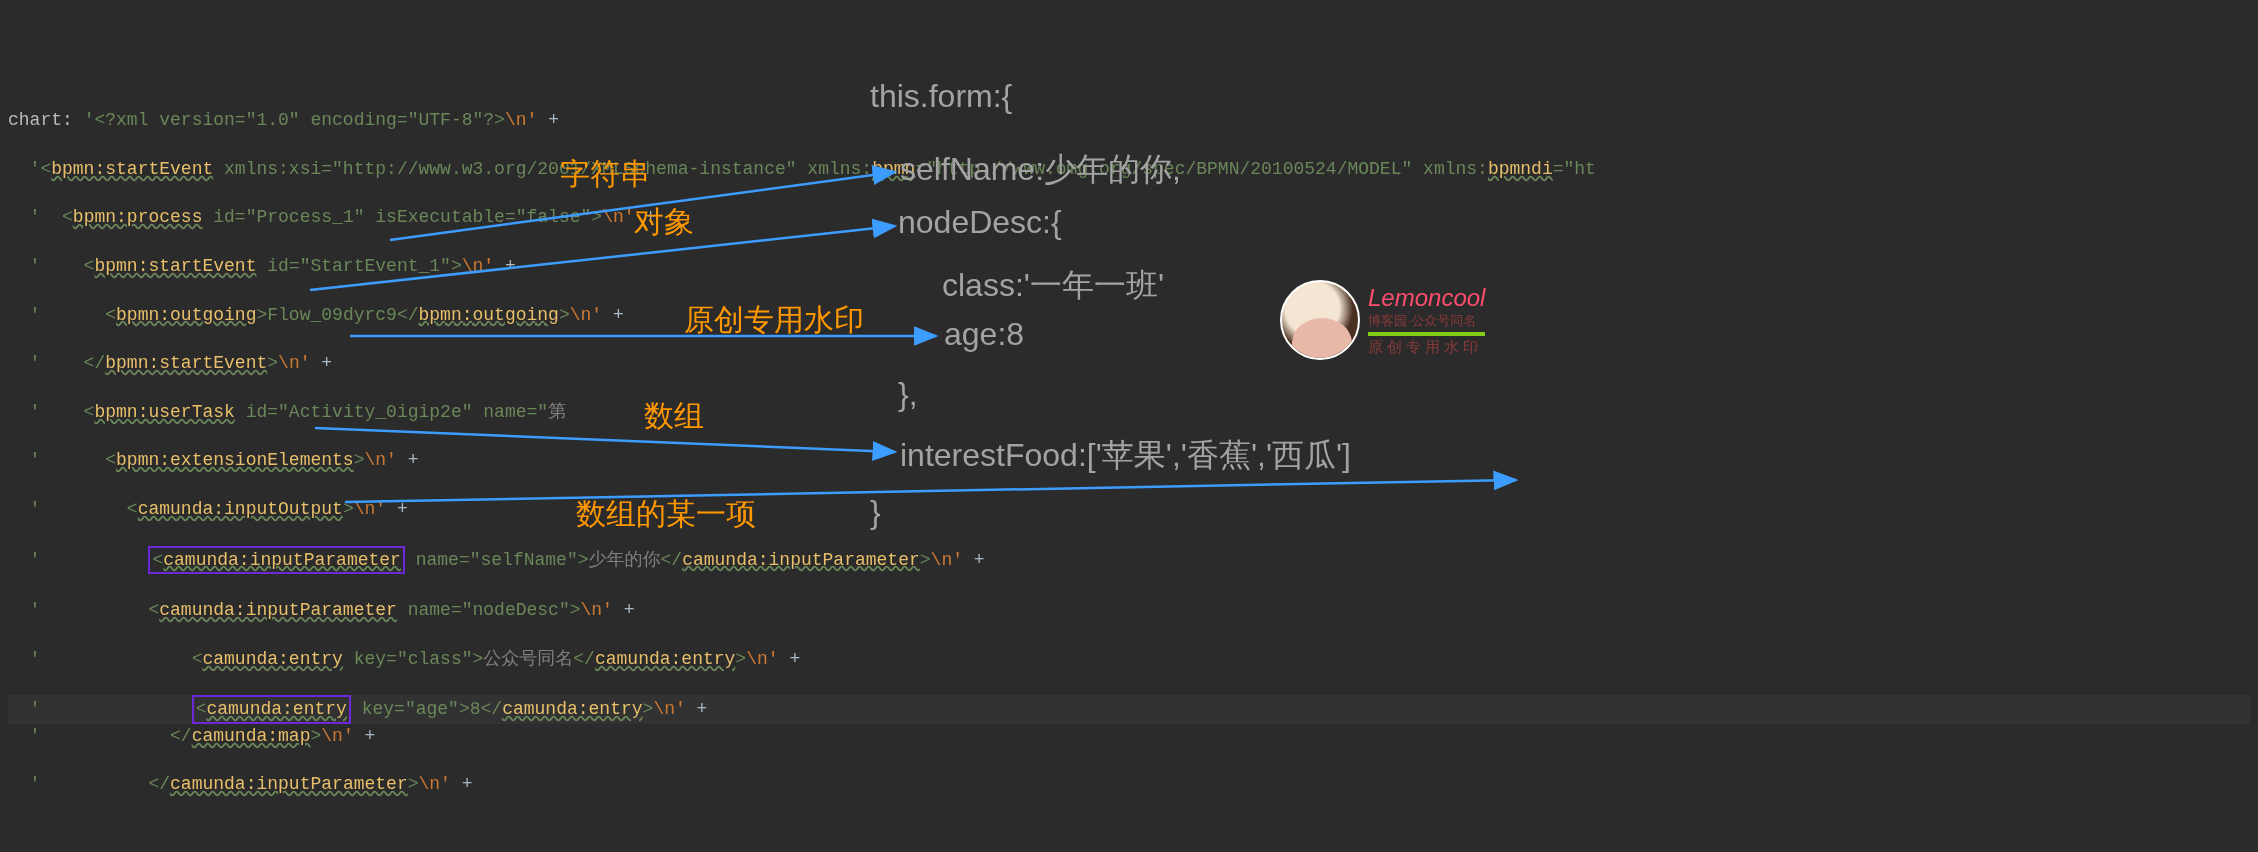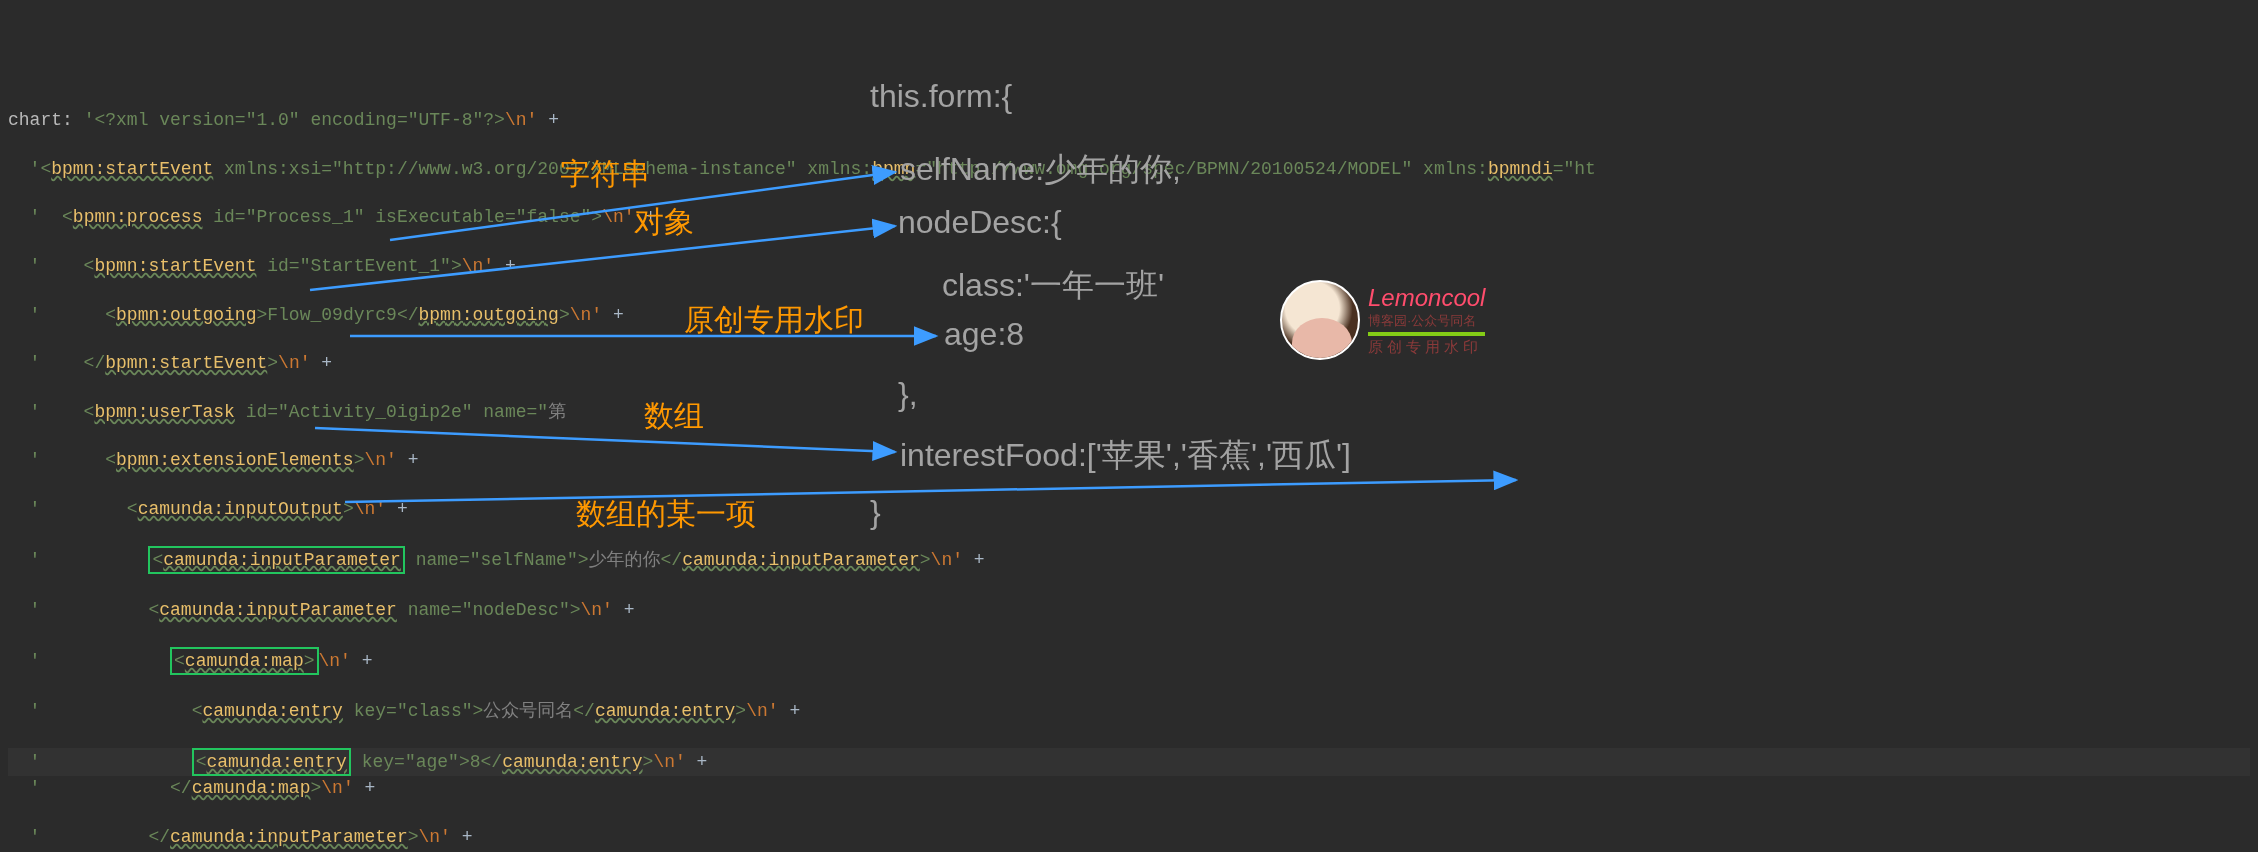--- a/index.html
+++ b/index.html
@@ -21,21 +21,21 @@
     .line { display: block; }
     .str { color: #6a8759; }
     .esc { color: #cc7832; }
     .tag-wavy { color: #e8bf6a; text-decoration: underline wavy #6a8759; }
     .attr { color: #bababa; }
     .txt-val { color: #808080; }
     .plus { color: #a9b7c6; }
     .hl-line { background: #323232; display: inline-block; width: 100%; }
 
     .red-box {
-      border: 2px solid #22c55e;
+      border: 2px solid #6d28d9;
       padding: 0 2px;
       display: inline-block;
     }
 
     .annotation-layer {
       position: absolute;
       top: 0;
       left: 0;
       pointer-events: none;
     }
@@ -105,21 +105,20 @@
 <span class="line">  <span class="str">'&lt;<span class="tag-wavy">bpmn:startEvent</span> xmlns:xsi="http://www.w3.org/2001/XMLSchema-instance" xmlns:<span class="tag-wavy">bpmn</span>="http://www.omg.org/spec/BPMN/20100524/MODEL" xmlns:<span class="tag-wavy">bpmndi</span>="ht</span></span>
 <span class="line">  <span class="str">'  &lt;<span class="tag-wavy">bpmn:process</span> id="Process_1" isExecutable="false"&gt;</span><span class="esc">\n'</span> <span class="plus">+</span></span>
 <span class="line">  <span class="str">'    &lt;<span class="tag-wavy">bpmn:startEvent</span> id="StartEvent_1"&gt;</span><span class="esc">\n'</span> <span class="plus">+</span></span>
 <span class="line">  <span class="str">'      &lt;<span class="tag-wavy">bpmn:outgoing</span>&gt;Flow_09dyrc9&lt;/<span class="tag-wavy">bpmn:outgoing</span>&gt;</span><span class="esc">\n'</span> <span class="plus">+</span></span>
 <span class="line">  <span class="str">'    &lt;/<span class="tag-wavy">bpmn:startEvent</span>&gt;</span><span class="esc">\n'</span> <span class="plus">+</span></span>
 <span class="line">  <span class="str">'    &lt;<span class="tag-wavy">bpmn:userTask</span> id="Activity_0igip2e" name="<span class="txt-val">第</span></span></span>
 <span class="line">  <span class="str">'      &lt;<span class="tag-wavy">bpmn:extensionElements</span>&gt;</span><span class="esc">\n'</span> <span class="plus">+</span></span>
 <span class="line">  <span class="str">'        &lt;<span class="tag-wavy">camunda:inputOutput</span>&gt;</span><span class="esc">\n'</span> <span class="plus">+</span></span>
 <span class="line">  <span class="str">'          </span><span class="red-box"><span class="str">&lt;<span class="tag-wavy">camunda:inputParameter</span></span></span><span class="str"> name="selfName"&gt;<span class="txt-val">少年的你</span>&lt;/<span class="tag-wavy">camunda:inputParameter</span>&gt;</span><span class="esc">\n'</span> <span class="plus">+</span></span>
 <span class="line">  <span class="str">'          &lt;<span class="tag-wavy">camunda:inputParameter</span> name="nodeDesc"&gt;</span><span class="esc">\n'</span> <span class="plus">+</span></span>
-<span class="line">  <span class="str">'            </span><span class="red-box"><span class="str">&lt;<span class="tag-wavy">camunda:map</span>&gt;</span></span><span class="esc">\n'</span> <span class="plus">+</span></span>
 <span class="line">  <span class="str">'              &lt;<span class="tag-wavy">camunda:entry</span> key="class"&gt;<span class="txt-val">公众号同名</span>&lt;/<span class="tag-wavy">camunda:entry</span>&gt;</span><span class="esc">\n'</span> <span class="plus">+</span></span>
 <span class="line hl-line">  <span class="str">'              </span><span class="red-box"><span class="str">&lt;<span class="tag-wavy">camunda:entry</span></span></span><span class="str"> key="age"&gt;8&lt;/<span class="tag-wavy">camunda:entry</span>&gt;</span><span class="esc">\n'</span> <span class="plus">+</span></span>
 <span class="line">  <span class="str">'            &lt;/<span class="tag-wavy">camunda:map</span>&gt;</span><span class="esc">\n'</span> <span class="plus">+</span></span>
 <span class="line">  <span class="str">'          &lt;/<span class="tag-wavy">camunda:inputParameter</span>&gt;</span><span class="esc">\n'</span> <span class="plus">+</span></span>
 
 
 
 
 
 

